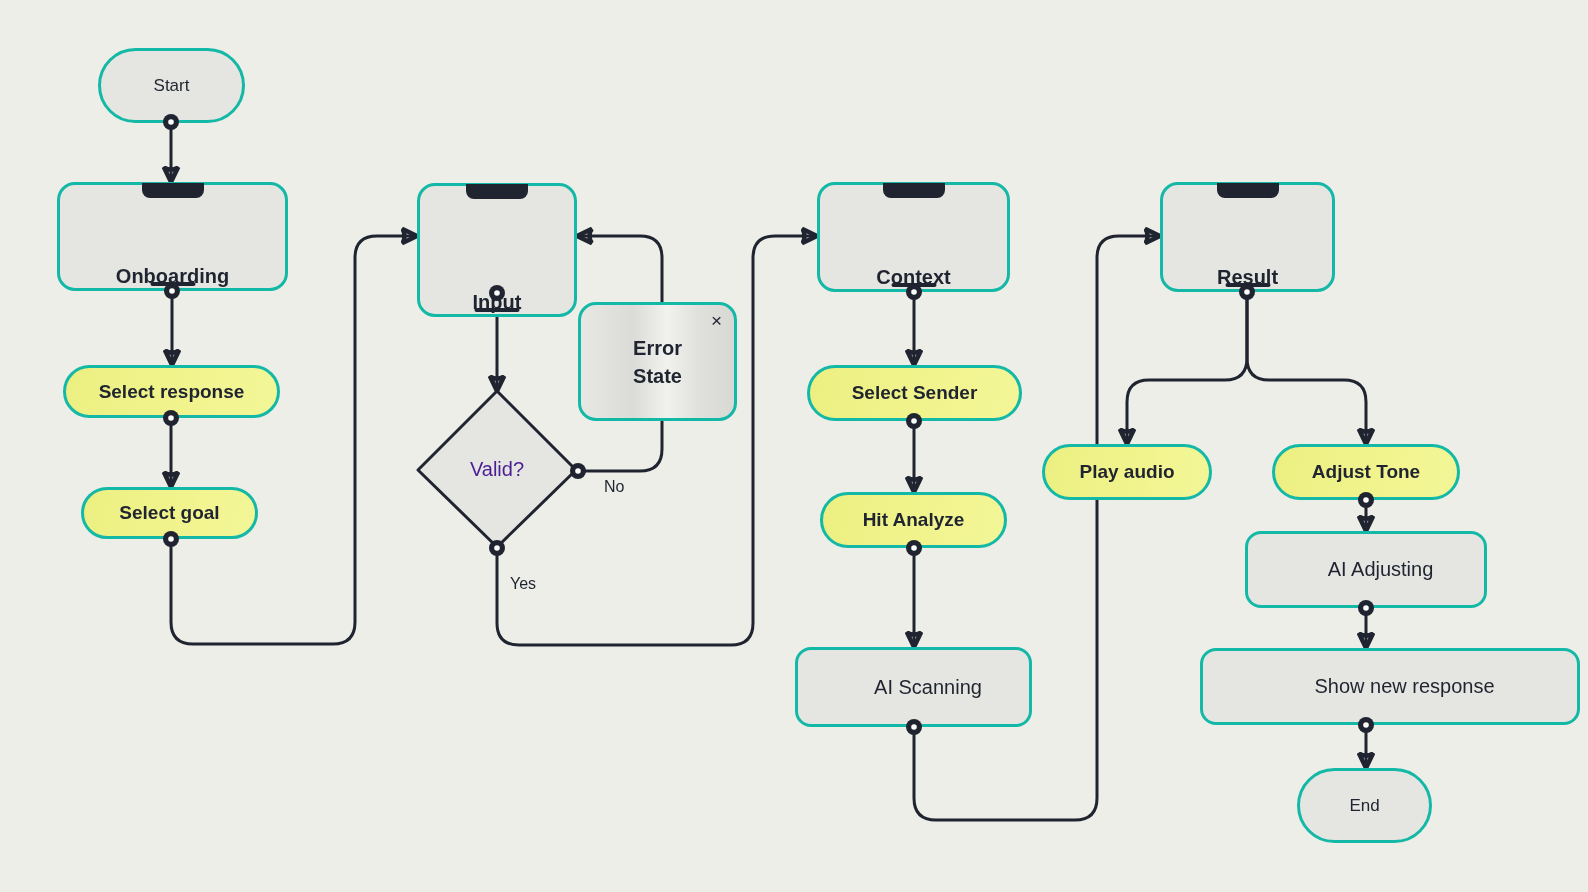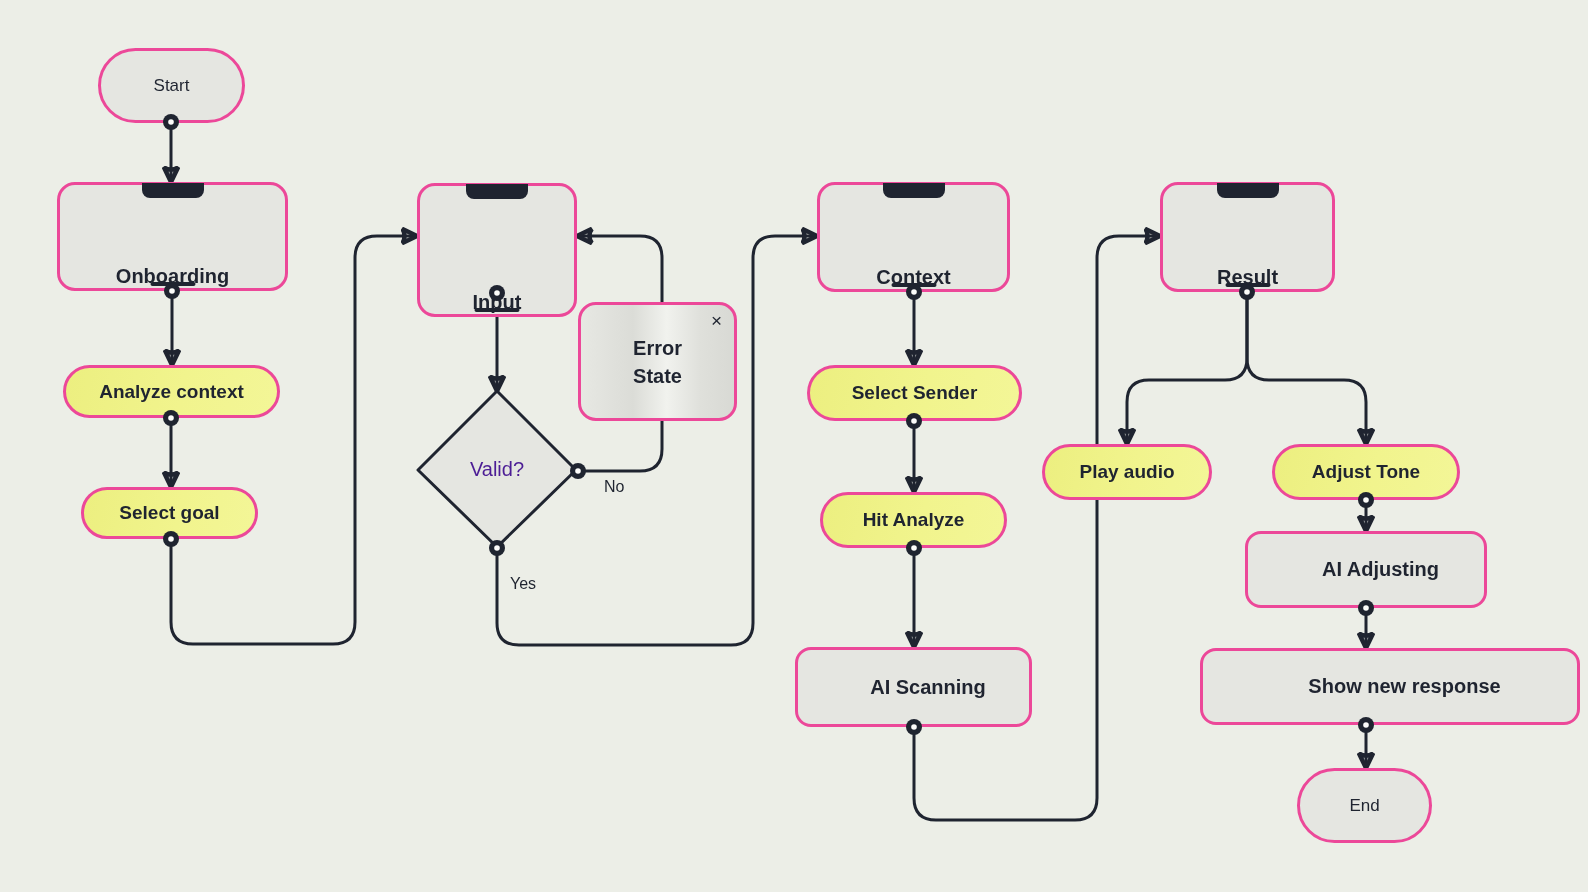--- a/index.html
+++ b/index.html
@@ -3,26 +3,26 @@
 <meta charset="utf-8">
 <style>
   html,body{margin:0;padding:0;}
   body{font-family:"Liberation Sans",sans-serif;background:#ECEEE7;}
   #canvas{position:relative;width:1588px;height:892px;background:#ECEEE7;overflow:hidden;}
 
   svg.layer{position:absolute;left:0;top:0;pointer-events:none;}
   .edges path{fill:none;stroke:#1F2430;stroke-width:3px;}
 
   .node{position:absolute;box-sizing:border-box;display:flex;align-items:center;justify-content:center;
-        background:#E5E6E1;border:3px solid #ec4899;color:#1F2430;text-align:center;z-index:2;}
+        background:#E5E6E1;border:3px solid #14b8a6;color:#1F2430;text-align:center;z-index:2;}
   .terminal{border-radius:40px;font-size:17px;font-weight:400;}
   .screen{border-radius:18px;font-size:20px;font-weight:700;align-items:flex-end;}
   .action{border-radius:30px;font-size:19px;font-weight:700;
           background:linear-gradient(100deg,#ECEF80 0%,#F1F48D 55%,#F3F697 100%);}
-  .process{border-radius:16px;font-size:20px;font-weight:700;padding-left:29px;}
+  .process{border-radius:16px;font-size:20px;font-weight:400;padding-left:29px;}
   .dialog{border-radius:18px;font-size:20px;font-weight:700;line-height:28px;
           background:linear-gradient(90deg,#E7E8E3 0%,#DBDCD7 34%,#F1F2EE 56%,#DFE0DB 78%,#D8D9D4 100%);}
   .dialog .close{position:absolute;top:6px;right:12px;font-size:19px;font-weight:400;line-height:19px;cursor:pointer;}
 
   .notch{position:absolute;top:-2px;left:50%;transform:translateX(-50%);
          width:62px;height:15px;background:#1F2430;border-radius:0 0 8px 8px;}
   .homebar{position:absolute;bottom:2px;left:50%;transform:translateX(-50%);
            width:45px;height:4px;background:#1F2430;border-radius:2px;}
 
   .node-diamond{position:absolute;z-index:2;}
@@ -64,21 +64,21 @@
     <span>Start</span>
   </div>
 
   <div class="node screen" style="left:57px;top:182px;width:231px;height:109px">
     <span class="notch"></span>
     <span>Onboarding</span>
     <span class="homebar"></span>
   </div>
 
   <div class="node action" style="left:63px;top:365px;width:217px;height:53px">
-    <span>Analyze context</span>
+    <span>Select response</span>
   </div>
 
   <div class="node action" style="left:81px;top:487px;width:177px;height:52px">
     <span>Select goal</span>
   </div>
 
   <div class="node screen" style="left:417px;top:183px;width:160px;height:134px">
     <span class="notch"></span>
     <span>Input</span>
     <span class="homebar"></span>

